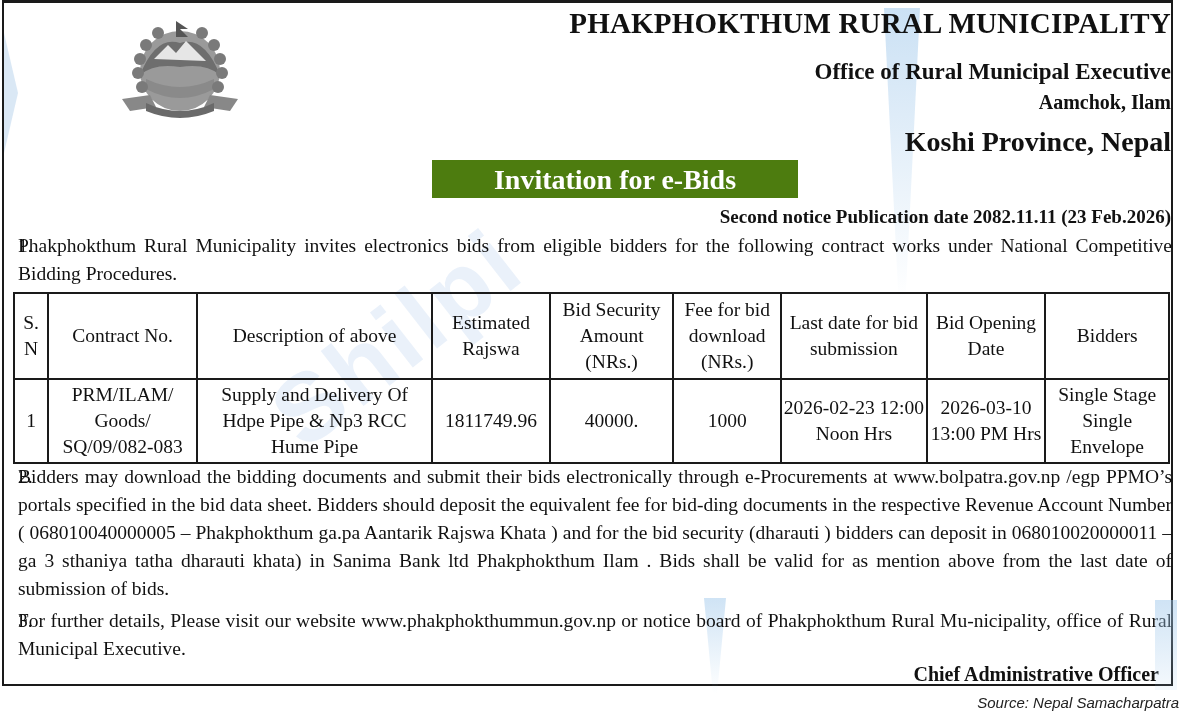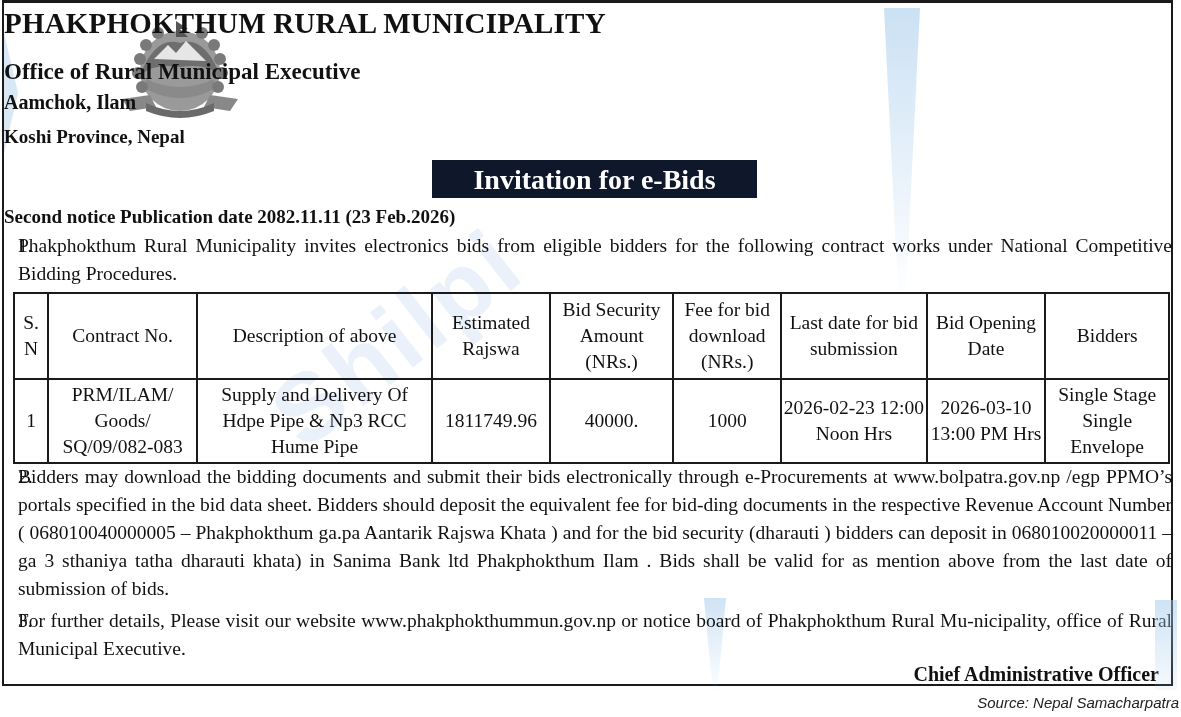--- a/index.html
+++ b/index.html
@@ -6,26 +6,26 @@
     body { width: 1181px; height: 717px; position: relative; overflow: hidden; font-family: "Liberation Serif", serif; color: #111; }
     .frame { position: absolute; left: 2px; top: 0; width: 1171px; height: 686px; border: 2px solid #1a1a1a; border-top-width: 3px; box-sizing: border-box; background: #fff; }
     .wm { position: absolute; pointer-events: none; }
     .wm1 { left: 0; top: 30px; width: 0; height: 0; border-left: 14px solid rgba(150,190,225,0.35); border-top: 60px solid transparent; border-bottom: 60px solid transparent; }
     .wm2 { left: 880px; top: 5px; width: 36px; height: 290px; background: linear-gradient(180deg, rgba(160,200,235,0.55), rgba(160,200,235,0)); clip-path: polygon(0 0, 100% 0, 60% 100%, 40% 100%); }
     .wm3 { left: 250px; top: 280px; font-family: "Liberation Sans", sans-serif; font-weight: bold; font-size: 96px; color: rgba(80,140,210,0.12); transform: rotate(-38deg); letter-spacing: 4px; }
     .wm4 { left: 700px; top: 595px; width: 22px; height: 95px; background: linear-gradient(180deg, rgba(160,200,235,0.5), rgba(160,200,235,0)); clip-path: polygon(0 0, 100% 0, 60% 100%, 40% 100%); }
     .wm5 { left: 1155px; top: 600px; width: 22px; height: 90px; background: linear-gradient(180deg, rgba(160,200,235,0.5), rgba(160,200,235,0.1)); }
 
     .emblem { position: absolute; left: 112px; top: 12px; width: 128px; height: 108px; }
-    .head { position: absolute; left: 0; right: 0; text-align: left; font-weight: bold; }
+    .head { position: absolute; left: 0; right: 0; text-align: right; font-weight: bold; }
     .h-title { top: 4px; font-size: 29px; letter-spacing: 0.2px; }
     .h-office { top: 36px; font-size: 23px; margin-top: 20px; }
     .h-addr { top: 88px; font-size: 20px; }
-    .h-prov { top: 123px; font-size: 19px; }
-    .banner { position: absolute; left: 428px; top: 157px; width: 325px; height: 38px; background: #0f172a; color: #fff; text-align: center; font-weight: bold; font-size: 28px; line-height: 40px; }
+    .h-prov { top: 123px; font-size: 28px; }
+    .banner { position: absolute; left: 428px; top: 157px; width: 366px; height: 38px; background: #4d7c0f; color: #fff; text-align: center; font-weight: bold; font-size: 28px; line-height: 40px; }
     .h-pub { top: 203px; font-size: 19px; }
 
     .para { position: absolute; left: 14px; width: 1154px; font-size: 19.5px; line-height: 28px; }
     .para .num { position: absolute; left: 0; top: 0; }
     .para .txt { text-align: justify; text-align-last: left; }
     .p1 { top: 229px; }
     .p2 { top: 460px; }
     .p3 { top: 604px; }
 
     table.bids { position: absolute; left: 9px; top: 289px; width: 1157px; border-collapse: collapse; font-size: 19.5px; line-height: 26px; }

